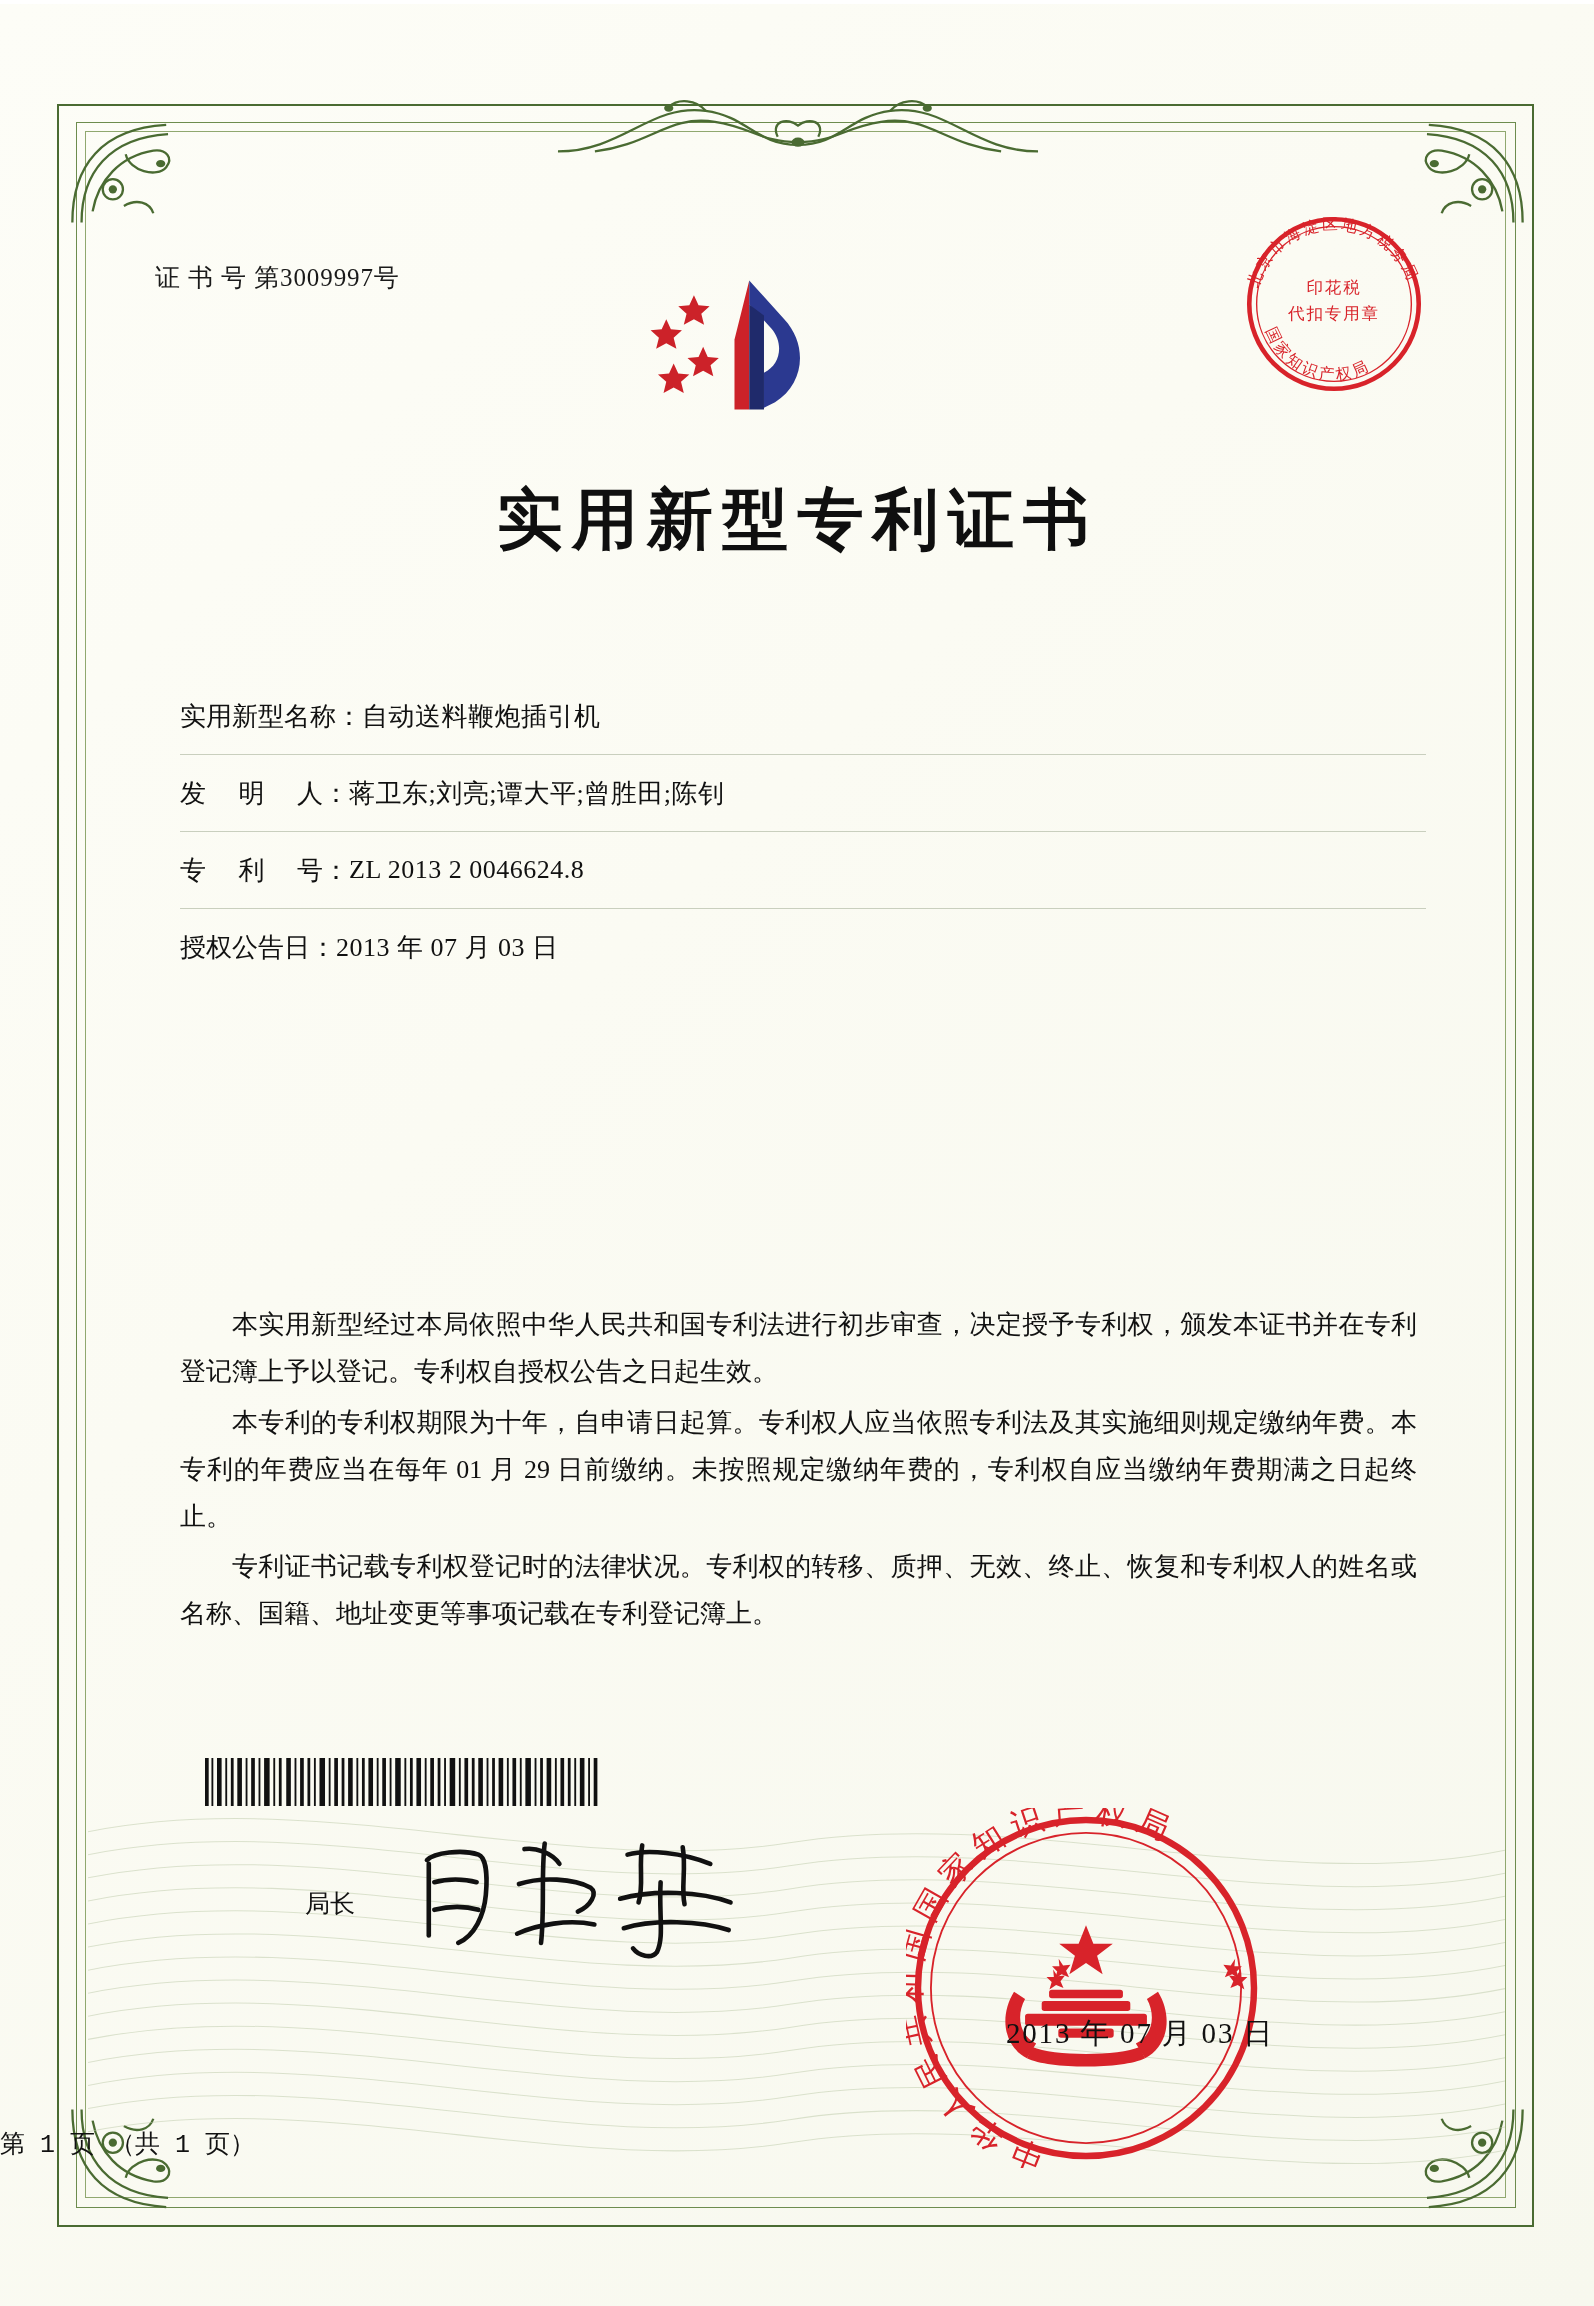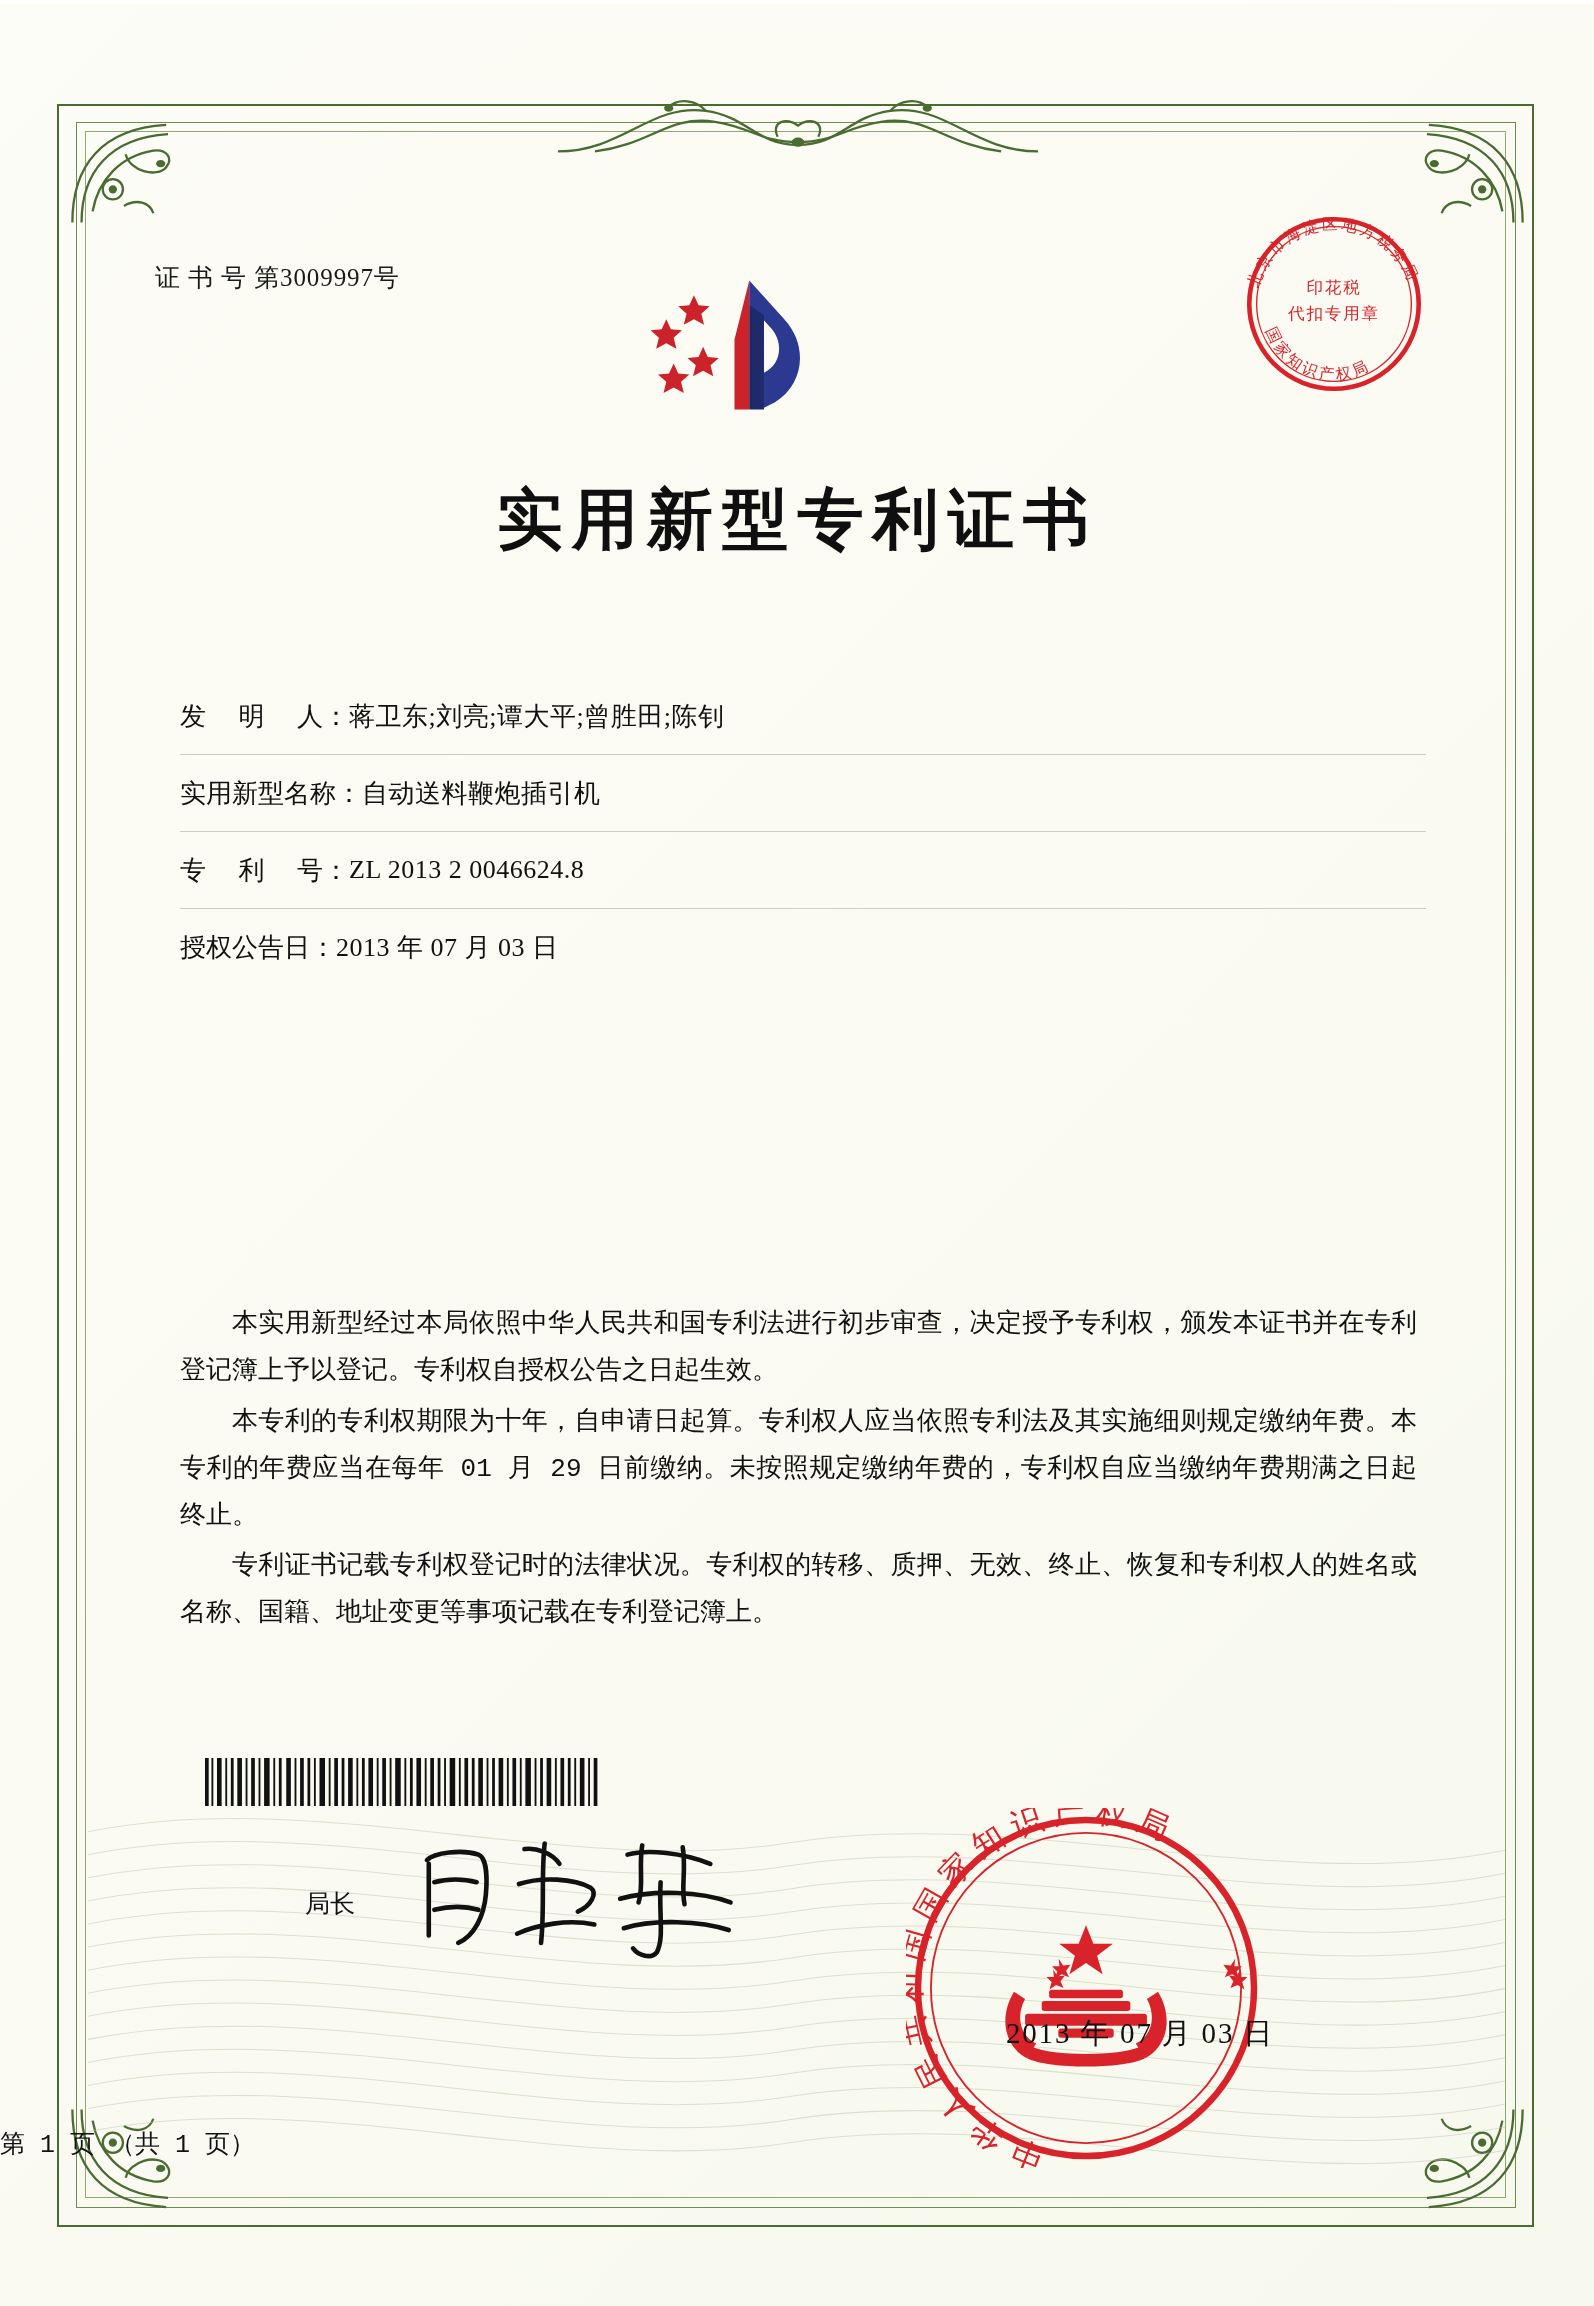--- a/index.html
+++ b/index.html
@@ -145,21 +145,20 @@
     top: 1297px;
     width: 1237px;
     font-size: 26px;
     line-height: 47px;
     color: #111;
     text-align: justify;
   }
   .body-text p {
     margin: 0 0 3.7px 0;
     text-indent: 2em;
-    font-family: Liberation Mono, monospace;
   }
 
   
   .barcode {
     position: absolute;
     left: 205px;
     top: 1754px;
     width: 397px;
     height: 48px;
   }
@@ -344,26 +343,26 @@
       </text>
       <text x="107.5" y="96" text-anchor="middle" font-family="'DejaVu Serif', serif" font-size="18" fill="#d8232a" letter-spacing="2">印花税</text>
       <text x="107.5" y="124" text-anchor="middle" font-family="'DejaVu Serif', serif" font-size="18" fill="#d8232a" letter-spacing="2">代扣专用章</text>
     </svg>
   </div>
 
   <div class="cert-title">实用新型专利证书</div>
 
   <div class="fields">
     <div class="field-row">
+      <span class="flabel">实用新型名称：</span>
+      <span class="fvalue">自动送料鞭炮插引机</span>
+    </div>
+    <div class="field-row">
       <span class="flabel">发　 明　 人：</span>
       <span class="fvalue">蒋卫东;刘亮;谭大平;曾胜田;陈钊</span>
-    </div>
-    <div class="field-row">
-      <span class="flabel">实用新型名称：</span>
-      <span class="fvalue">自动送料鞭炮插引机</span>
     </div>
     <div class="field-row">
       <span class="flabel">专　 利　 号：</span>
       <span class="fvalue">ZL 2013 2 0046624.8</span>
     </div>
     <div class="field-row no-line">
       <span class="flabel">授权公告日：</span>
       <span class="fvalue">2013 年 07 月 03 日</span>
     </div>
   </div>

